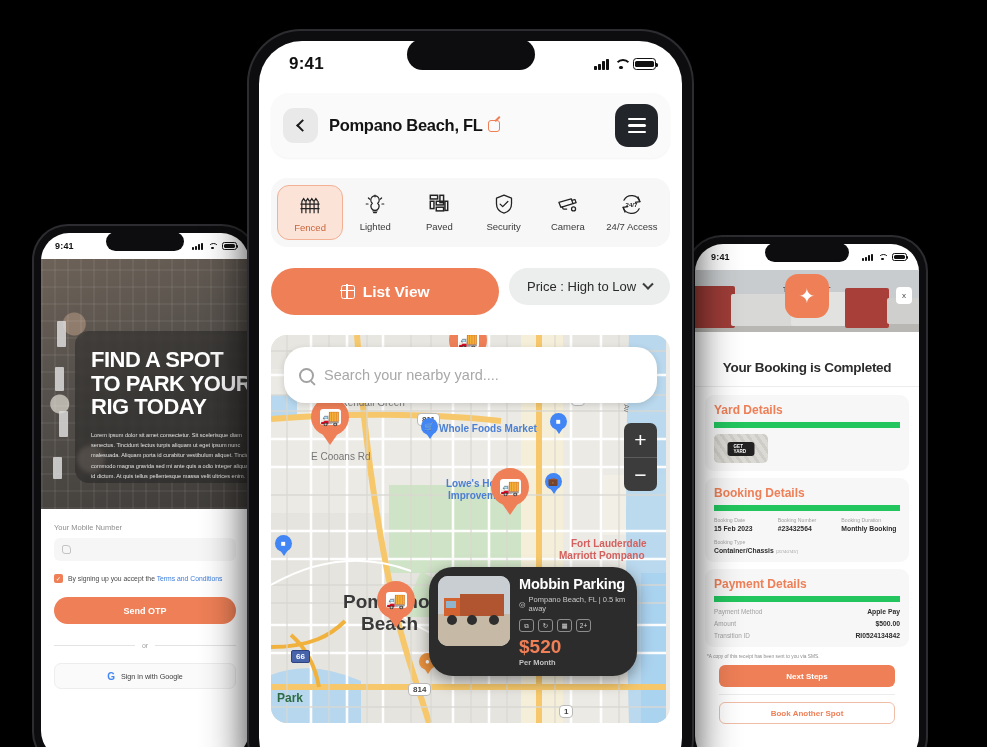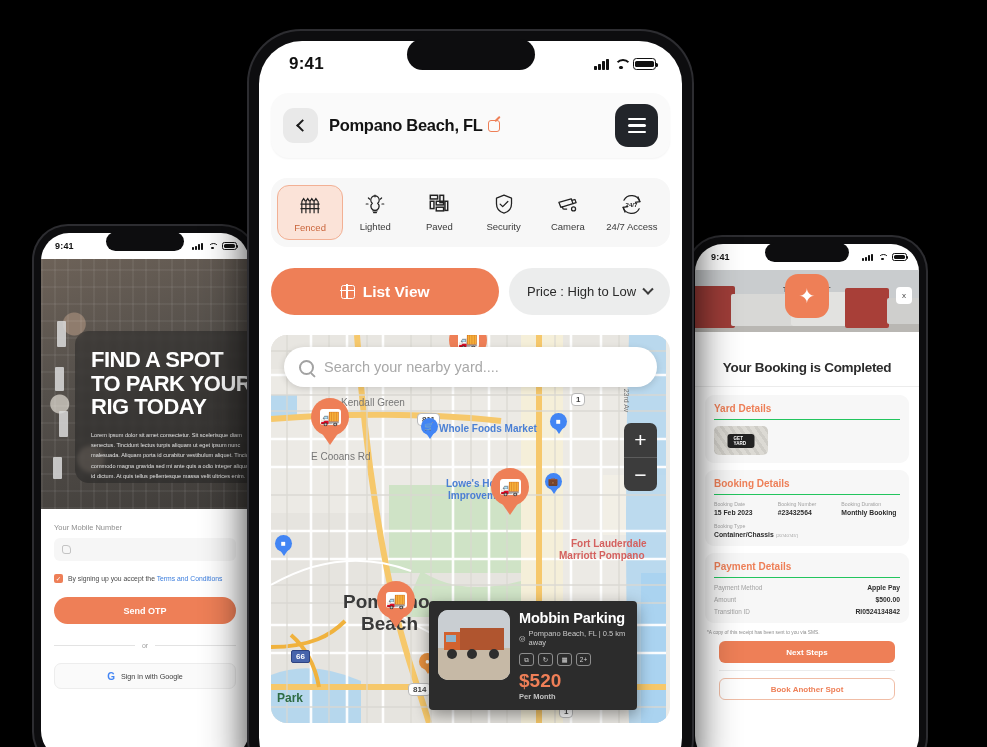--- a/index.html
+++ b/index.html
@@ -65,30 +65,30 @@
   .f-lb { font-size:9.5px; color:#3a3a3a; white-space:nowrap; }
   .f-item.active .f-lb { color:#c9643a; }
 
   .actions { margin:21px 12px 0; display:flex; gap:10px; }
   .btn-list { flex:1.42; background:#ee7f57; color:#fff; border-radius:27px; height:47px;
     display:flex; align-items:center; justify-content:center; gap:8px;
     font-size:15.5px; font-weight:700; }
   .grid-ic { width:14px; height:14px; border:1.8px solid #fff; border-radius:2.5px; position:relative;}
   .grid-ic::before{content:"";position:absolute;left:-1.8px;top:4.2px;width:14px;height:1.8px;background:#fff;}
   .grid-ic::after{content:"";position:absolute;left:4.2px;top:-1.8px;width:1.8px;height:14px;background:#fff;}
-  .btn-price { flex:1; background:#eceded; border-radius:27px; height:47px;
+  .btn-price { flex:1; background:#eceded; border-radius:27px; height:37px;
     display:flex; align-items:center; justify-content:center; gap:8px;
     font-size:13px; color:#2a2a2a; font-weight:400; }
   .chev-d { width:8px; height:8px; border-right:2px solid #3c3c3c; border-bottom:2px solid #3c3c3c;
     transform:rotate(45deg) translate(-2px,-2px); }
 
   
   .mapwrap { margin:20px 12px 0; height:388px; border-radius:16px; overflow:hidden; position:relative;
     background:#ecebe7; }
-  .searchbar { position:absolute; left:13px; right:13px; top:12px; height:40px; background:#fff;
+  .searchbar { position:absolute; left:13px; right:13px; top:12px; height:56px; background:#fff;
     border-radius:21px; display:flex; align-items:center; gap:10px; padding:0 15px; z-index:12;
     box-shadow:0 2px 7px rgba(0,0,0,.14); }
   .mag { width:15px; height:15px; border:2px solid #a2a2a2; border-radius:50%; position:relative; flex:0 0 auto;}
   .mag::after{content:"";position:absolute;right:-4px;bottom:-3px;width:6px;height:2px;
     background:#a2a2a2;transform:rotate(45deg);border-radius:2px;}
   .search-ph { font-size:14.5px; color:#a8a8a8; }
 
   .zoomctl { position:absolute; right:13px; top:88px; width:33px; background:#3c3c3c;
     border-radius:7px; z-index:12; overflow:hidden; }
   .zoomctl div { height:34px; display:flex; align-items:center; justify-content:center;
@@ -118,22 +118,22 @@
   .mlabel.blue { color:#4a7fd4; font-weight:600; }
   .mlabel.red { color:#d4615f; font-weight:600; }
   .mlabel.grey { color:#767676; }
   .mlabel.dark { color:#3a3a3a; font-weight:700; }
   .mlabel.org { color:#c07a2f; font-weight:700; }
   .shield { position:absolute; z-index:9; background:#fff; border:1.3px solid #b9b9b9;
     border-radius:4px; font-size:8px; color:#444; padding:1px 4px; font-weight:600;}
   .shield.i95 { background:#4764ab; color:#fff; border-color:#2d4280; border-radius:2px; }
 
   .popcard { position:absolute; left:158px; top:232px; width:208px; background:#2c2c2c;
-    border-radius:4px; padding:9px; display:flex; gap:9px; z-index:14;
-    box-shadow:0 5px 16px rgba(0,0,0,.4);margin-top:34px; }
+    border-radius:24px; padding:9px; display:flex; gap:9px; z-index:14;
+    box-shadow:0 5px 16px rgba(0,0,0,.4); }
   .popcard .thumb { width:72px; height:70px; border-radius:10px; flex:0 0 auto; overflow:hidden;
     background:linear-gradient(#cfd4d8 0 45%, #cbbfae 45% 100%); position:relative; }
   .pc-title { color:#fff; font-size:14.5px; font-weight:700; letter-spacing:-.2px; }
   .pc-loc { color:#c9c9c9; font-size:7.5px; margin-top:3px; display:flex; align-items:center; gap:3px;}
   .pc-badges { display:flex; gap:4px; margin-top:6px; }
   .pc-badges span { width:15px; height:13px; border:1px solid #8d8d8d; border-radius:3px;
     font-size:6.5px; color:#d5d5d5; display:flex; align-items:center; justify-content:center; }
   .pc-price { color:#ef7f57; font-size:19px; font-weight:700; margin-top:5px; line-height:1;}
   .pc-per { color:#c2c2c2; font-size:7.5px; font-weight:700; margin-top:2px; }
 
@@ -210,22 +210,22 @@
   .r-close { position:absolute; right:7px; top:17px; width:16px; height:17px; background:#fff;
     border-radius:4px; display:flex; align-items:center; justify-content:center; font-size:8px; color:#444; z-index:6;}
   .r-badge { position:absolute; left:50%; top:30px; transform:translateX(-50%); width:44px; height:44px;
     background:#ee7f57; border-radius:13px; z-index:7; display:flex; align-items:center; justify-content:center;
     color:#fff; font-size:20px; }
   .r-done { text-align:center; font-size:13.5px; font-weight:700; color:#2c2c2c;
     margin:28px 0 11px; letter-spacing:-.3px; }
   .r-sep { height:1px; background:#ececec; }
   .r-body { padding:8px 10px 0; }
   .rcard { background:#f7f7f7; border-radius:9px; padding:8px 9px; margin-bottom:7px; }
-  .rc-h { color:#ee7f57; font-size:10px; font-weight:700; padding-bottom:5px;
-    border-bottom:1px solid #22c55e; margin-bottom:6px; }
+  .rc-h { color:#ee7f57; font-size:12px; font-weight:700; padding-bottom:5px;
+    border-bottom:6px solid #22c55e; margin-bottom:6px; }
   .yard-row { display:flex; align-items:flex-start; gap:8px; }
   .yard-nm { font-size:7.8px; font-weight:700; color:#2d2d2d; }
   .yard-ad { font-size:5.4px; color:#9c9c9c; line-height:1.65; margin-top:2px; }
   .yard-map { width:54px; height:29px; border-radius:5px; flex:0 0 auto; position:relative;
     background:repeating-linear-gradient(55deg,#cfcdc7 0 3px,#dcdad4 3px 7px); overflow:hidden;}
   .yard-map b { position:absolute; left:50%; top:50%; transform:translate(-50%,-50%);
     background:#222; color:#fff; font-size:4.6px; padding:2px 6px; border-radius:3px; font-weight:700;}
   .bk-grid { display:flex; gap:5px; }
   .bk-col { flex:1; }
   .bk-k { font-size:5.2px; color:#a3a3a3; }

